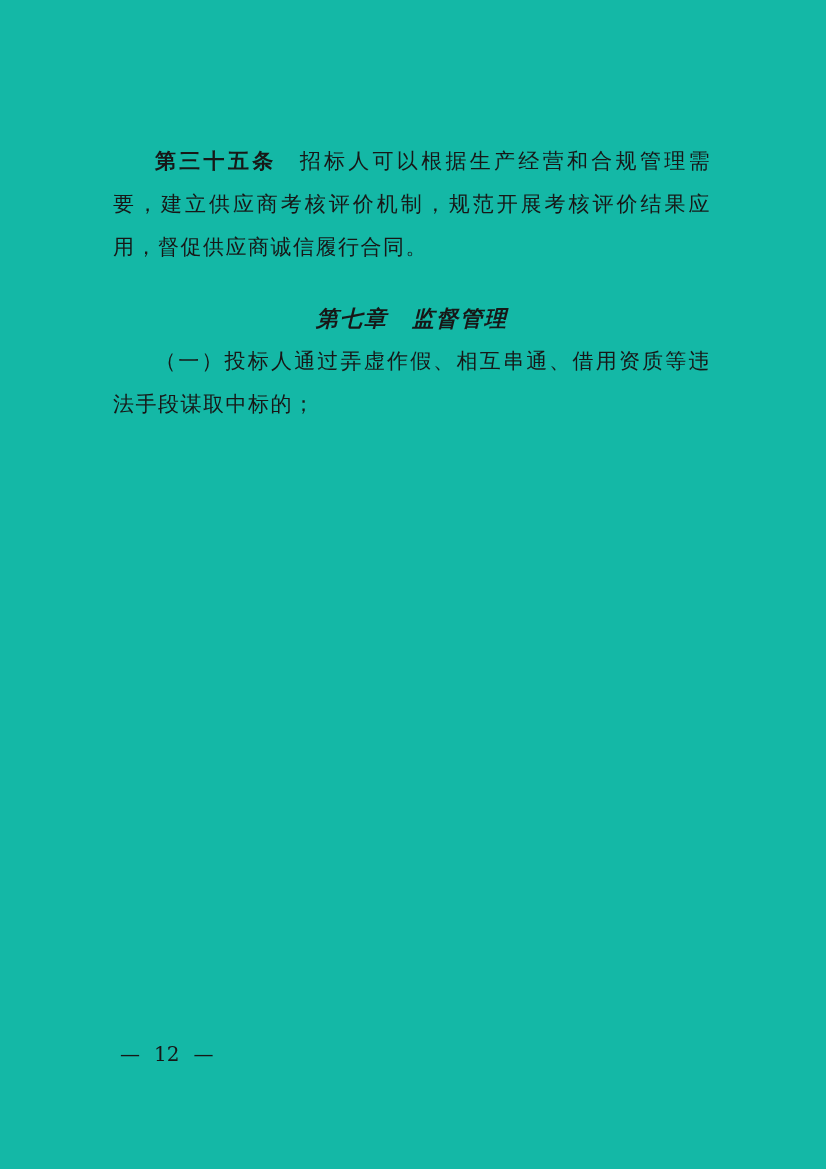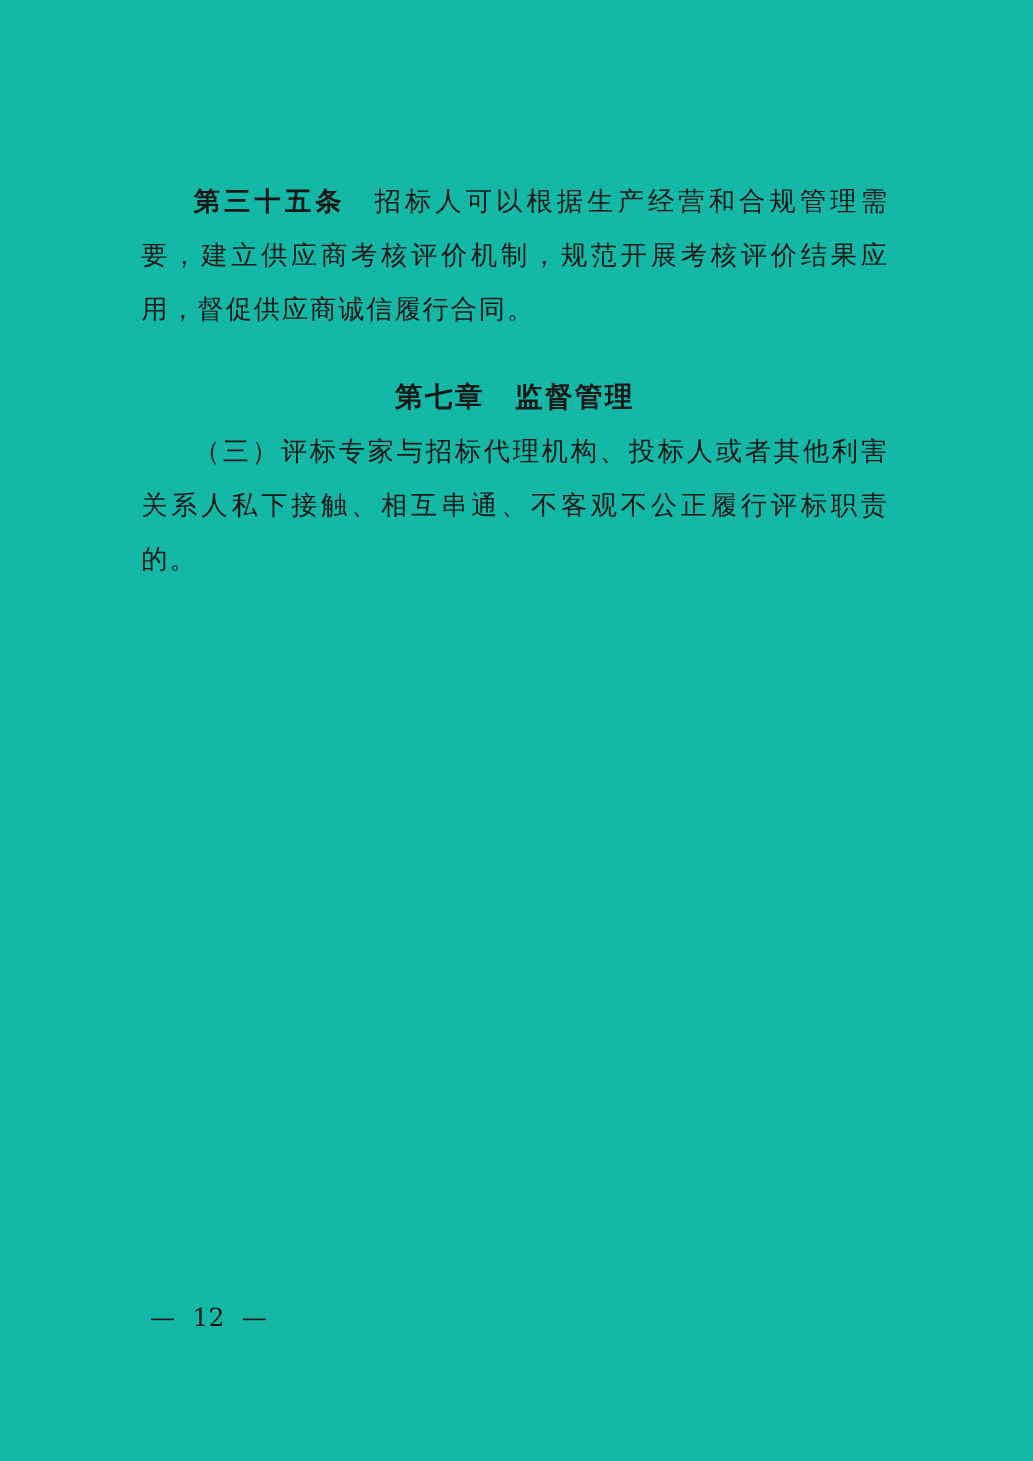--- a/index.html
+++ b/index.html
@@ -39,20 +39,21 @@
   }
   .chapter-heading {
     margin: 28px 0 0 0;
     font-size: 22px;
     line-height: 43px;
     font-weight: bold;
     font-family: "DejaVu Sans", sans-serif;
     text-align: center;
     text-indent: 0;
     letter-spacing: 2px;
+    font-style: italic;
   }
   .footer {
     position: absolute;
     left: 120px;
     top: 1040px;
     font-size: 20px;
     line-height: 28px;
     letter-spacing: 0;
     color: #171717;
   }
@@ -65,21 +66,21 @@
 
 <div class="page">
   <div class="content">
 
     <p class="para"><span class="article-lead">第三十五条</span><span>招标人可以根据生产经营和合规管理需要，建立供应商考核评价机制，规范开展考核评价结果应用，督促供应商诚信履行合同。</span></p>
 
 
     <p class="para chapter-heading">第七章　监督管理</p>
 
 
+    <p class="para"><span>（一）投标人通过弄虚作假、相互串通、借用资质等违法手段谋取中标的；</span></p>
 
 
-    <p class="para"><span>（三）评标专家与招标代理机构、投标人或者其他利害关系人私下接触、相互串通、不客观不公正履行评标职责的。</span></p>
 
 
   </div>
 
   <div class="footer"><span>—</span><span class="pg-num">12</span><span>—</span></div>
 </div>
 
 </body></html>

